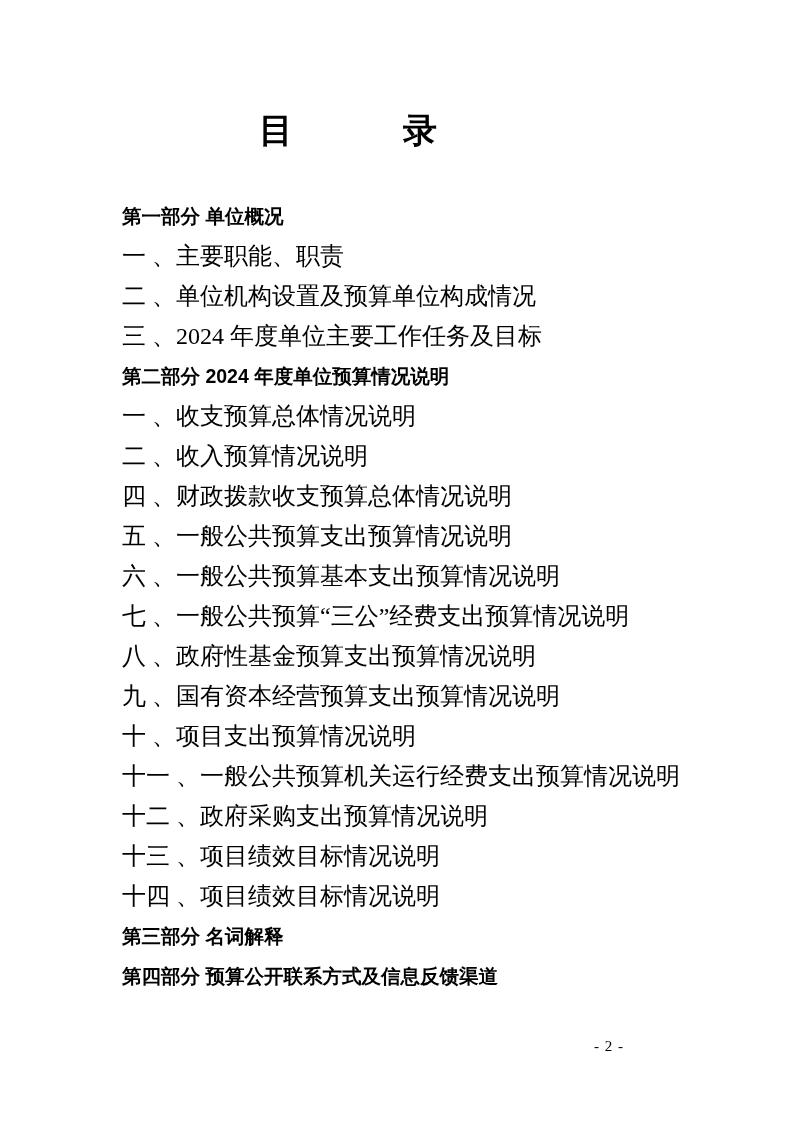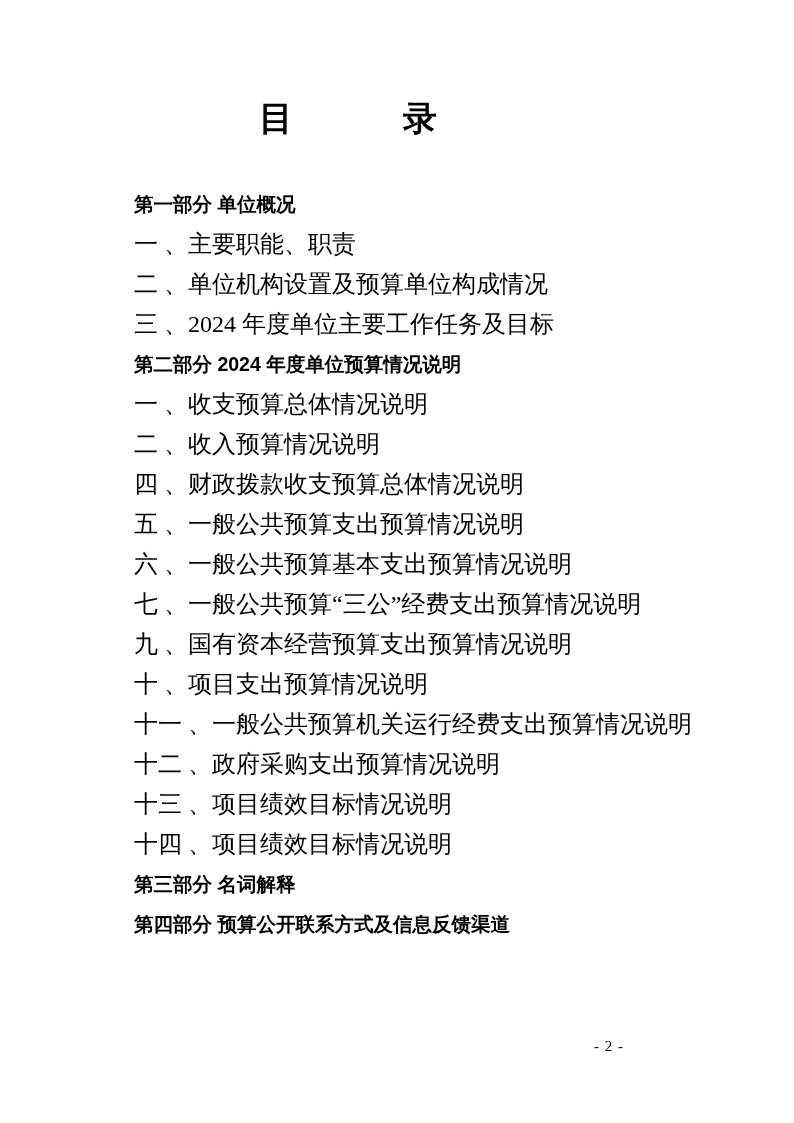--- a/index.html
+++ b/index.html
@@ -13,21 +13,21 @@
     position: relative;
     font-family: "Liberation Serif", "DejaVu Serif", serif;
     color: #000000;
     overflow: hidden;
   }
   .page {
     position: relative;
     width: 696px;
     height: 1123px;
     box-sizing: border-box;
-    padding: 0;
+    padding: 12px;
   }
   .doc-title {
     text-align: center;
     font-family: "Liberation Sans", "DejaVu Sans", sans-serif;
     font-weight: bold;
     font-size: 34px;
     letter-spacing: 14px;
     margin: 0;
     padding-top: 96px;
     padding-left: 14px;
@@ -37,21 +37,20 @@
     padding: 0;
     list-style: none;
     margin-top: 42px;
   }
   .toc li {
     padding-left: 110px;
     padding-right: 60px;
     font-size: 19.5px;
     line-height: 40px;
     white-space: nowrap;
-    margin-left: 24px;
   }
   .toc li.part {
     font-family: "Liberation Sans", "DejaVu Sans", sans-serif;
     font-weight: bold;
     font-size: 19.5px;
   }
   .toc li.item {
     font-family: "Liberation Serif", "DejaVu Serif", serif;
     font-size: 24px;
   }
@@ -76,20 +75,21 @@
     <li class="item">一 、主要职能、职责</li>
     <li class="item">二 、单位机构设置及预算单位构成情况</li>
     <li class="item">三 、2024 年度单位主要工作任务及目标</li>
     <li class="part">第二部分  2024 年度单位预算情况说明</li>
     <li class="item">一 、收支预算总体情况说明</li>
     <li class="item">二 、收入预算情况说明</li>
     <li class="item">四 、财政拨款收支预算总体情况说明</li>
     <li class="item">五 、一般公共预算支出预算情况说明</li>
     <li class="item">六 、一般公共预算基本支出预算情况说明</li>
     <li class="item">七 、一般公共预算“三公”经费支出预算情况说明</li>
+    <li class="item">八 、政府性基金预算支出预算情况说明</li>
     <li class="item">九 、国有资本经营预算支出预算情况说明</li>
     <li class="item">十 、项目支出预算情况说明</li>
     <li class="item">十一 、一般公共预算机关运行经费支出预算情况说明</li>
     <li class="item">十二 、政府采购支出预算情况说明</li>
     <li class="item">十三 、项目绩效目标情况说明</li>
     <li class="item">十四 、项目绩效目标情况说明</li>
     <li class="part">第三部分  名词解释</li>
     <li class="part">第四部分  预算公开联系方式及信息反馈渠道</li>
   </ul>
 

